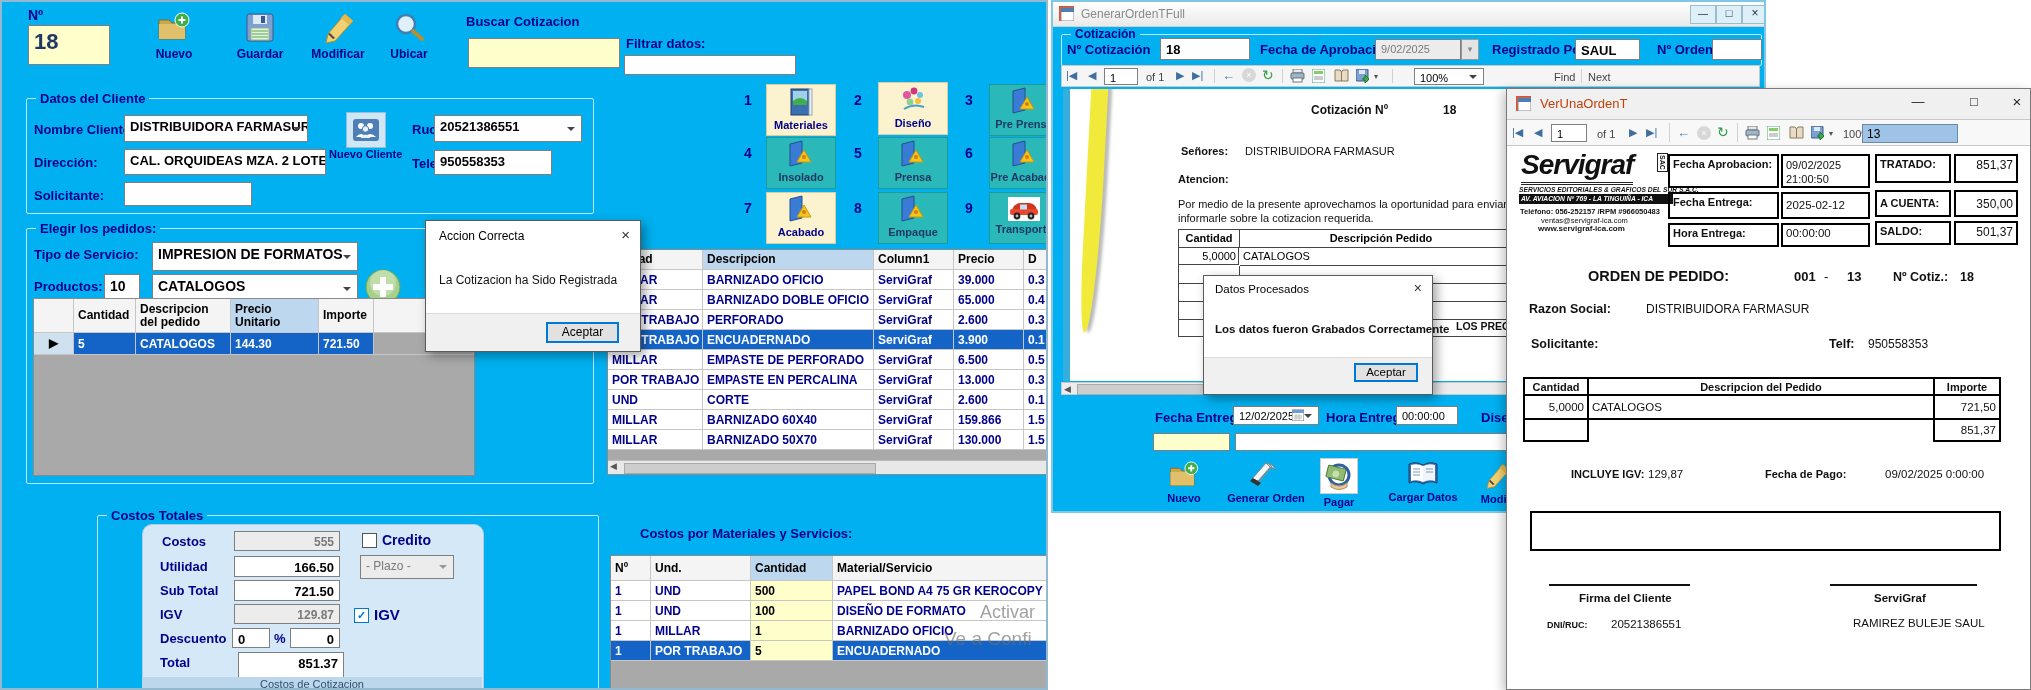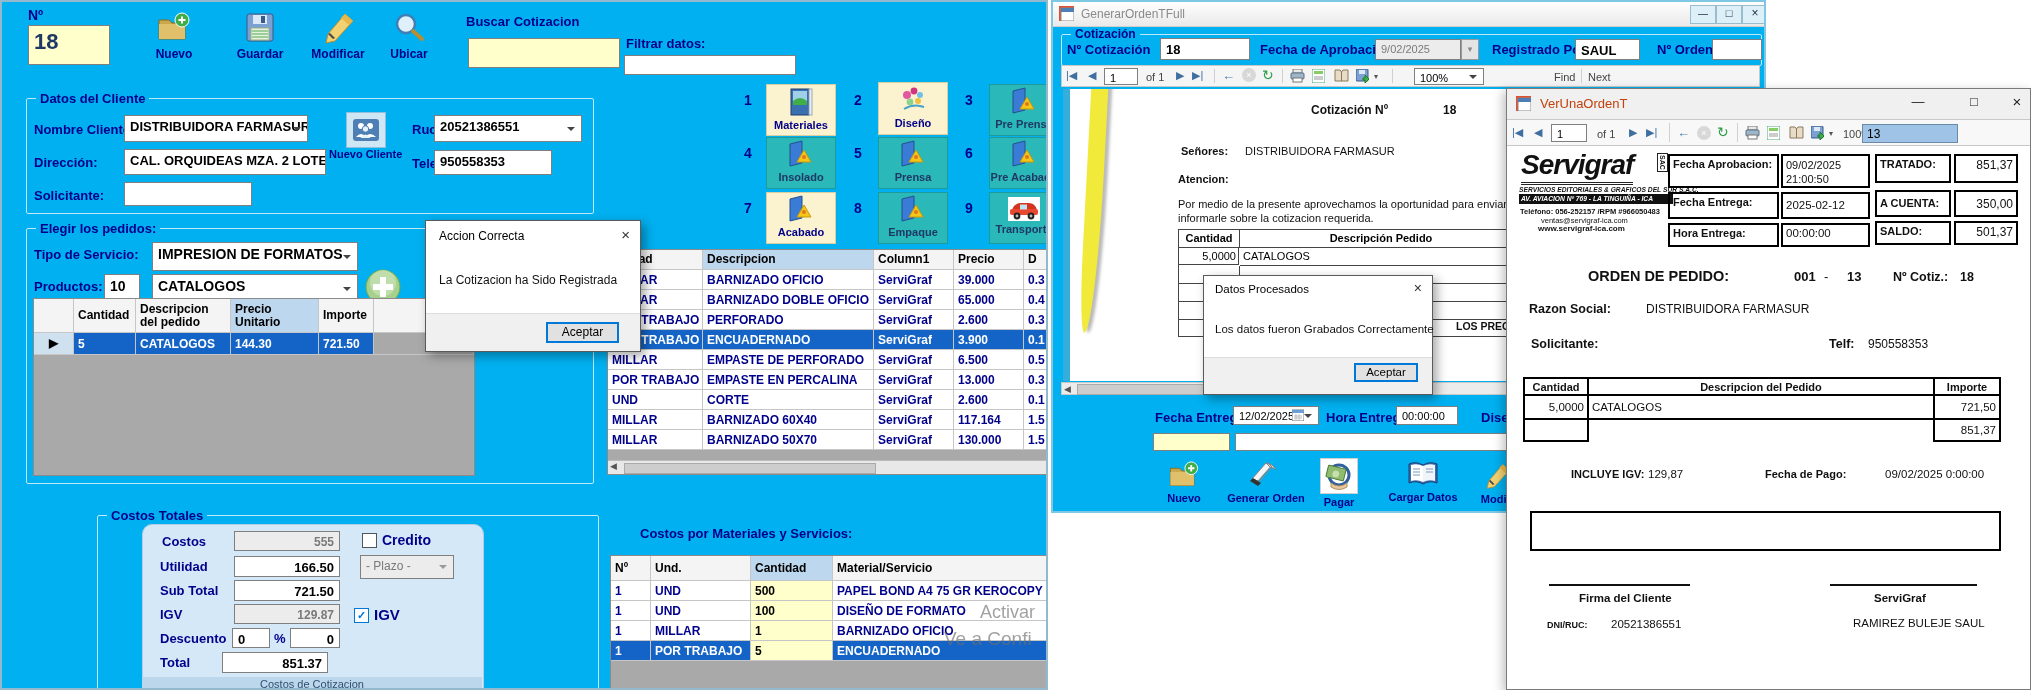--- a/index.html
+++ b/index.html
@@ -172,21 +172,21 @@
   <div class="in right" style="left:232px;top:554px;width:106px;height:21px">166.50</div>
   <div class="lbl" style="left:158px;top:581px">Sub Total</div>
   <div class="in right" style="left:232px;top:578px;width:106px;height:21px">721.50</div>
   <div class="lbl" style="left:158px;top:605px">IGV</div>
   <div class="in dis right" style="left:232px;top:602px;width:106px;height:20px;font-size:12px">129.87</div>
   <div class="lbl" style="left:158px;top:629px">Descuento</div>
   <div class="in" style="left:230px;top:626px;width:38px;height:20px">0</div>
   <div class="lbl" style="left:272px;top:629px">%</div>
   <div class="in right" style="left:288px;top:626px;width:50px;height:20px">0</div>
   <div class="lbl" style="left:158px;top:653px">Total</div>
-  <div class="in right" style="left:220px;top:650px;width:106px;height:21px">851.37</div>
+  <div class="in right" style="left:236px;top:650px;width:106px;height:38px">851.37</div>
   <div class="abs" style="left:360px;top:531px;width:13px;height:13px;background:#fff;border:1px solid #555"></div>
   <div class="lbl" style="left:380px;top:530px;font-size:14px">Credito</div>
   <div class="in dis" style="left:358px;top:553px;width:94px;height:24px;font-weight:normal;font-size:12px">
     <span>- Plazo -</span><b class="ca" style="border-top-color:#999"></b>
   </div>
   <div class="abs" style="left:352px;top:606px;width:13px;height:13px;background:#fff;border:1px solid #0078d7;color:#0078d7;font-size:11px;font-weight:bold;text-align:center;line-height:13px">✓</div>
   <div class="lbl" style="left:372px;top:604px;font-size:15px">IGV</div>
   <div class="abs" style="left:140px;top:675px;width:340px;height:15px;background:#bcd6ec;color:#2f4f6f;font-size:11px;text-align:center;line-height:15px">
     <span>Costos de Cotizacion</span>
   </div>
@@ -340,21 +340,21 @@
 
     <div class="gc r20">UND</div>
     <div class="gc r20">CORTE</div>
     <div class="gc r20">ServiGraf</div>
     <div class="gc r20">2.600</div>
     <div class="gc r20">0.1</div>
 
     <div class="gc r20">MILLAR</div>
     <div class="gc r20">BARNIZADO 60X40</div>
     <div class="gc r20">ServiGraf</div>
-    <div class="gc r20">117.164</div>
+    <div class="gc r20">159.866</div>
     <div class="gc r20">1.5</div>
 
     <div class="gc r20">MILLAR</div>
     <div class="gc r20">BARNIZADO 50X70</div>
     <div class="gc r20">ServiGraf</div>
     <div class="gc r20">130.000</div>
     <div class="gc r20">1.5</div>
   </div>
   <div class="abs" style="left:606px;top:458px;width:439px;height:13px;background:#e8e8e8;border-top:1px solid #bbb">
     <span style="position:absolute;left:2px;top:0;font-size:9px;color:#555">◀</span>
@@ -567,21 +567,21 @@
             <path d="M24 2 l8 7 -4 4 -8 -7 z" fill="#e8b84a"></path>
             <path d="M7 22 l2 -1 5 5 -2 1 z" fill="#4a4a4a"></path>
           </svg></span>
     <div>Modifi</div>
   </div>
 </div>
 
 <div class="dlg" style="left:1203px;top:275px;width:228px;height:118px;z-index:3">
   <div class="ttl" style="left:11px;top:7px;font-size:11.5px">Datos Procesados</div>
   <div class="x" style="right:10px;top:4px;font-size:14px">×</div>
-  <div class="msg" style="left:11px;top:47px;font-size:11.5px;font-weight:400">Los datos fueron Grabados Correctamente</div>
+  <div class="msg" style="left:11px;top:47px;font-size:11.5px;font-weight:700">Los datos fueron Grabados Correctamente</div>
   <div class="foot" style="height:36px"></div>
   <div class="okb" style="left:150px;top:87px;width:64px;height:19px;line-height:15px;font-size:11.5px">Aceptar</div>
 </div>
 
 <div class="abs" style="left:1506px;top:88px;width:525px;height:602px;background:#fff;border:1px solid #7a7a7a;box-sizing:border-box;z-index:4;overflow:hidden;box-shadow:-3px 3px 10px rgba(0,0,0,.25)">
   <div class="abs" style="left:0;top:0;width:100%;height:30px;background:#f0f0f0;border-bottom:1px solid #d8d8d8">
     <span style="position:absolute;left:9px;top:7px">
       <svg width="15" height="15" viewBox="0 0 15 15">
             <rect x="0" y="0" width="15" height="15" fill="#e05030"></rect>
             <rect x="2" y="2" width="13" height="13" fill="#fff" stroke="#888"></rect>

